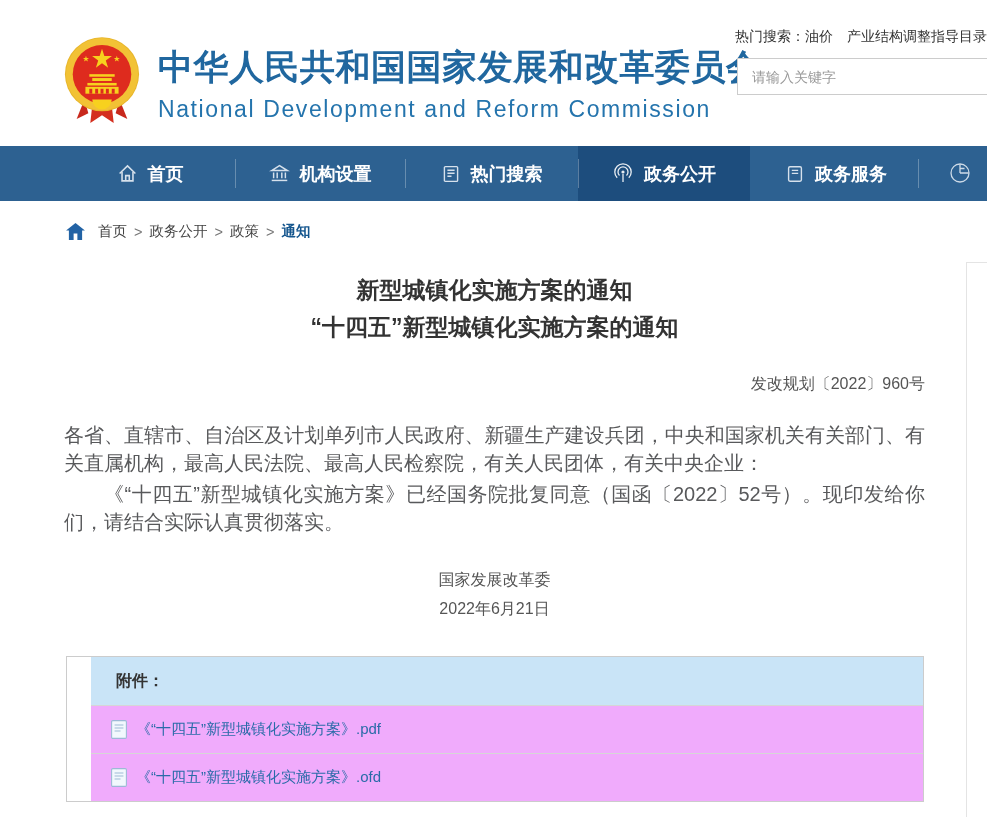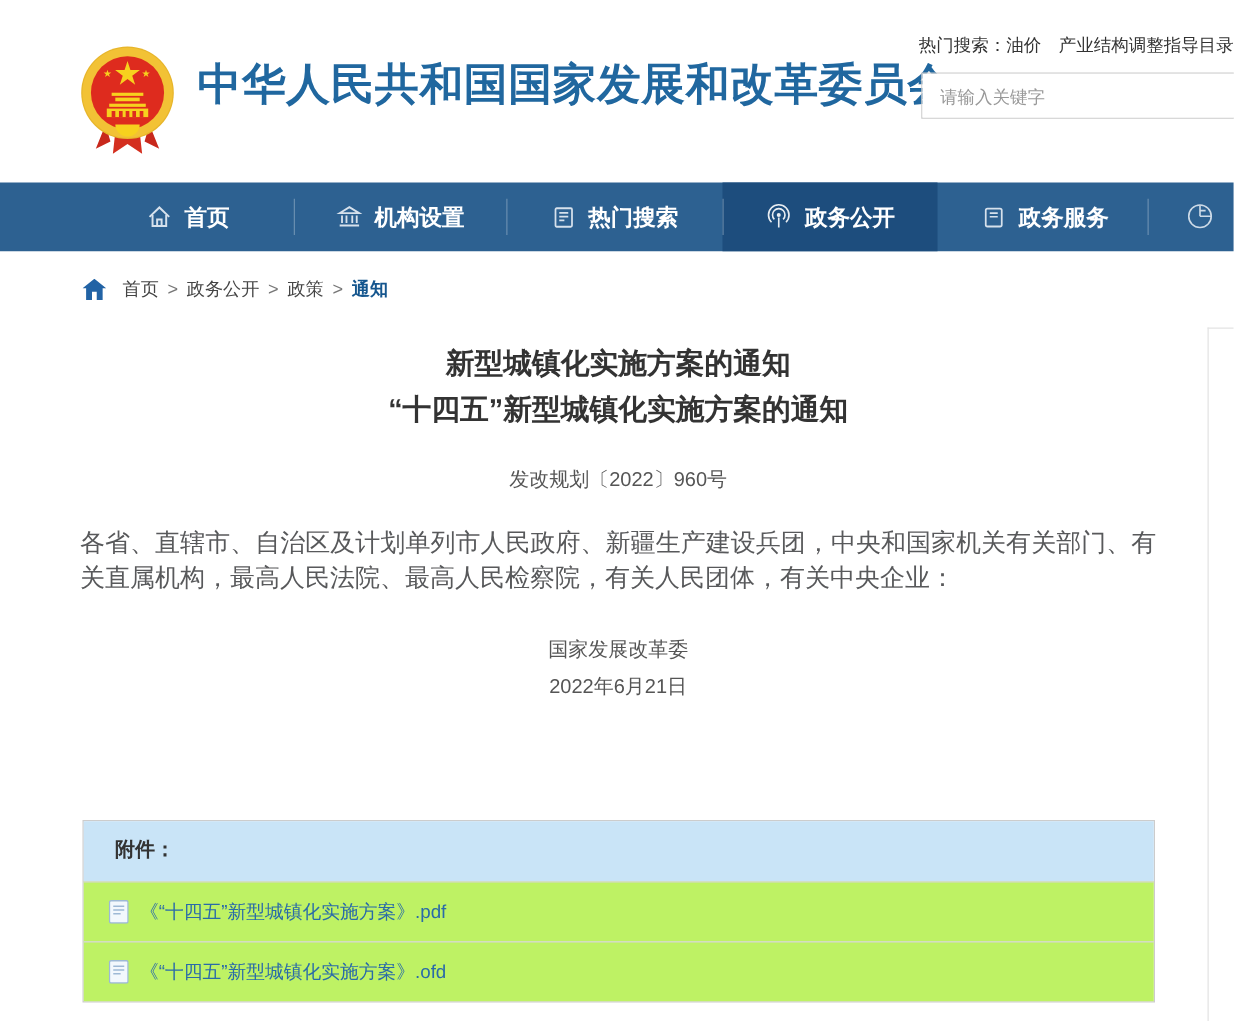--- a/index.html
+++ b/index.html
@@ -34,30 +34,30 @@
   .breadcrumb .crumb { cursor:pointer; }
   .breadcrumb .sep { color:#777; }
   .breadcrumb .crumb.current { color:#15568e; font-weight:bold; }
   .home-ic { width:19px; height:17px; margin-right:6px; }
   
   .right-divider { position:absolute; left:966px; top:262px; width:21px; height:555px;
     border-left:1px solid #e4e4e4; border-top:1px solid #e4e4e4; }
   
   .article { position:absolute; left:64px; top:272px; width:861px; color:#58595b; }
   .art-title { text-align:center; font-size:23px; line-height:37px; font-weight:bold; color:#333; }
-  .doc-number { text-align:center; margin-top:28px; font-size:16px; color:#555; }
+  .doc-number { text-align:right; margin-top:28px; font-size:16px; color:#555; }
   .art-body { margin-top:26px; font-size:20px; line-height:28px; text-align:justify; color:#58595b; }
   .art-body p.indent { text-indent:2em; margin-top:3px; }
   .signature { margin-top:29px; text-align:center; font-size:16px; line-height:29px; color:#555; }
   
-  .attachments { position:absolute; left:66px; top:656px; width:858px; border:1px solid #ccc; }
+  .attachments { position:absolute; left:66px; top:656px; width:858px; border:1px solid #ccc;padding-left:24px; }
   .attach-header { height:48px; line-height:48px; background:#c9e4f7; padding-left:25px;
     font-size:16px; font-weight:bold; color:#333; }
   .attach-row { height:48px; display:flex; align-items:center; gap:9px; padding-left:20px;
-    border-top:1px solid #d6d6d6; background:#bef264; }
+    border-top:1px solid #d6d6d6; background:#f0abfc; }
   .attach-row a { color:#2a6ba8; font-size:15px; text-decoration:none; cursor:pointer; }
   .file-ic { width:16px; height:19px; flex:none; }
 </style>
 </head>
 <body>
 
 <div class="header">
 
   <div class="logo">
     <svg viewBox="0 0 80 94" width="78" height="92">
@@ -85,20 +85,21 @@
       <rect x="38.5" y="55" width="3" height="5" fill="#de2b1e"></rect>
       <rect x="44" y="55" width="3" height="5" fill="#de2b1e"></rect>
       <rect x="50" y="55" width="3" height="5" fill="#de2b1e"></rect>
 
       <path d="M30 66 a10 10 0 0 0 20 0 Z" fill="#f7d11e"></path>
     </svg>
   </div>
 
   <div class="titles">
     <div class="title-zh">中华人民共和国国家发展和改革委员会</div>
+    <div class="title-en">National Development and Reform Commission</div>
   </div>
 
   <div class="hot-search">
     <span>热门搜索：</span><a style="margin-left:0;">油价</a><a>产业结构调整指导目录</a>
   </div>
 
   <div class="search-box">
     <input type="text" placeholder="请输入关键字" style="">
   </div>
 </div>
@@ -179,20 +180,21 @@
 <div class="right-divider"></div>
 
 <div class="article">
   <div class="art-title">
     <div>新型城镇化实施方案的通知</div>
     <div>“十四五”新型城镇化实施方案的通知</div>
   </div>
   <div class="doc-number">发改规划〔2022〕960号</div>
   <div class="art-body">
     <p>各省、直辖市、自治区及计划单列市人民政府、新疆生产建设兵团，中央和国家机关有关部门、有关直属机构，最高人民法院、最高人民检察院，有关人民团体，有关中央企业：</p>
+    <p class="indent">《“十四五”新型城镇化实施方案》已经国务院批复同意（国函〔2022〕52号）。现印发给你们，请结合实际认真贯彻落实。</p>
   </div>
   <div class="signature">
     <div>国家发展改革委</div>
     <div>2022年6月21日</div>
   </div>
 </div>
 
 <div class="attachments">
   <div class="attach-header">附件：</div>
 

